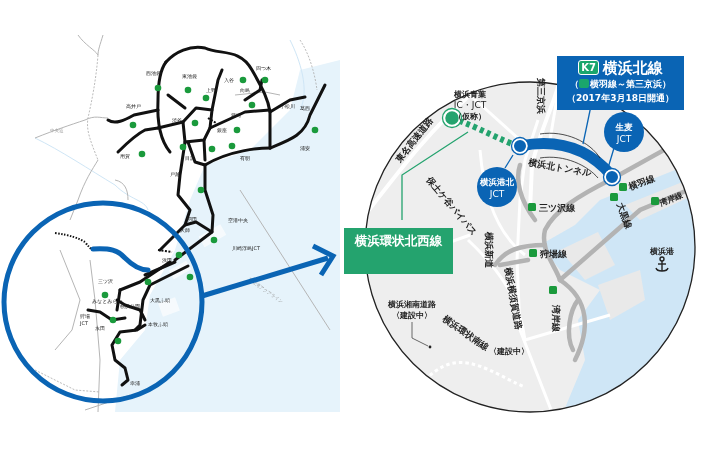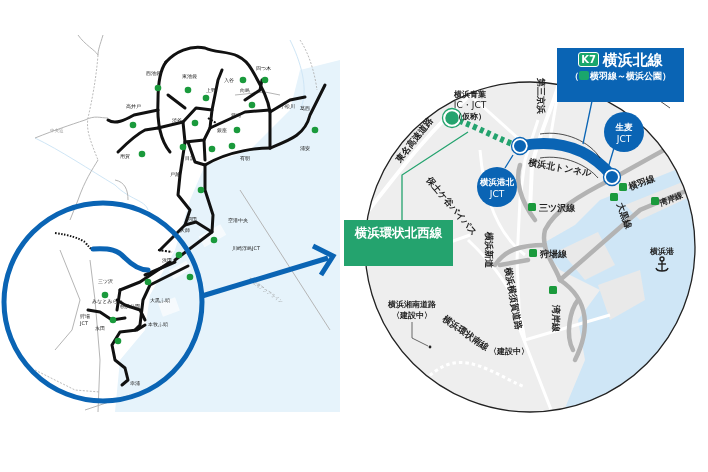--- a/index.html
+++ b/index.html
@@ -4,21 +4,21 @@
 <style>
   html, body { margin:0; padding:0; background:#ffffff; }
   body { width:708px; height:472px; position:relative; overflow:hidden;
          font-family:"DejaVu Sans", sans-serif; }
   #stage { position:absolute; left:0; top:0; width:708px; height:472px; }
   svg text { font-family:"DejaVu Sans", sans-serif; }
   .lbl-sm { font-size:5px; fill:#222; }
   .lbl-gray { font-size:4.5px; fill:#9a9a9a; }
   .lbl-road { font-size:9px; fill:#222; font-weight:bold; }
   .lbl-road-sm { font-size:8px; fill:#222; font-weight:bold; }
-  .overlay { position:absolute; box-sizing:border-box; }
+  .overlay { position:absolute; box-sizing:border-box;margin-top:8px; }
   .title-box { left:557px; top:48px; width:127px; height:54px; background:#0a64b4;
                color:#fff; text-align:center; padding-top:3px; }
   .title-main { font-size:15px; font-weight:bold; line-height:18px; white-space:nowrap; }
   .title-main .k7 { display:inline-block; background:#1aa66c; color:#fff; border:1px solid #fff;
                     border-radius:3px; font-size:10px; line-height:13px; padding:0 2px; margin-right:4px;
                     vertical-align:2px; }
   .title-sub { font-size:9px; font-weight:bold; line-height:14px; white-space:nowrap; }
   .title-sub .k7s { display:inline-block; width:10px; height:9px; background:#1aa66c; border-radius:2px;
                     vertical-align:-1px; margin-right:1px; }
   .green-box { left:344px; top:220px; width:109px; height:46px; background:#24a36e; color:#fff;
@@ -291,18 +291,19 @@
     <text x="497" y="197" text-anchor="middle" style="font-size:9px;fill:#fff">JCT</text>
     <text x="624" y="130" text-anchor="middle" style="font-size:8.5px;fill:#fff;font-weight:bold">生麦</text>
     <text x="624" y="142" text-anchor="middle" style="font-size:9px;fill:#fff">JCT</text>
   </g>
 </svg>
 
 <div class="overlay title-box">
   <div class="title-main">
     <span class="k7">K7</span><span>横浜北線</span>
   </div>
-  <div class="title-sub">（<span class="k7s"></span><span>横羽線～横浜公園</span>）</div>
+  <div class="title-sub">（<span class="k7s"></span><span>横羽線～第三京浜</span>）</div>
+  <div class="title-sub">（2017年3月18日開通）</div>
 </div>
 
 <div class="overlay green-box">
   <div class="green-main">横浜環状北西線</div>
 </div>
 
 </body></html>

